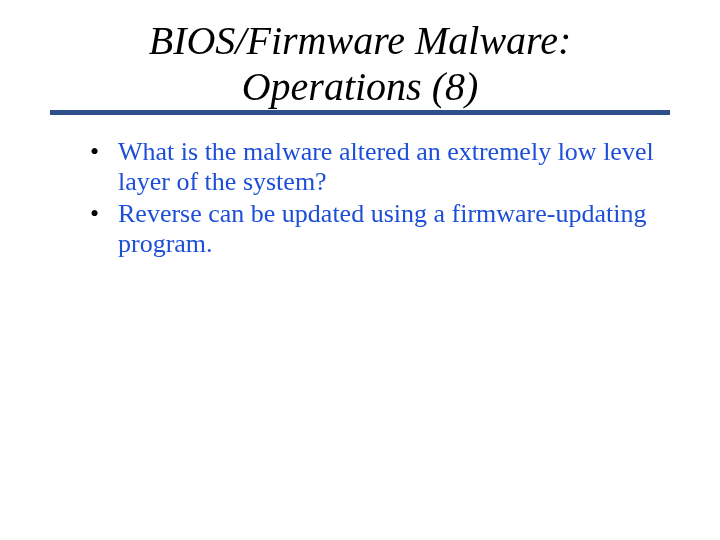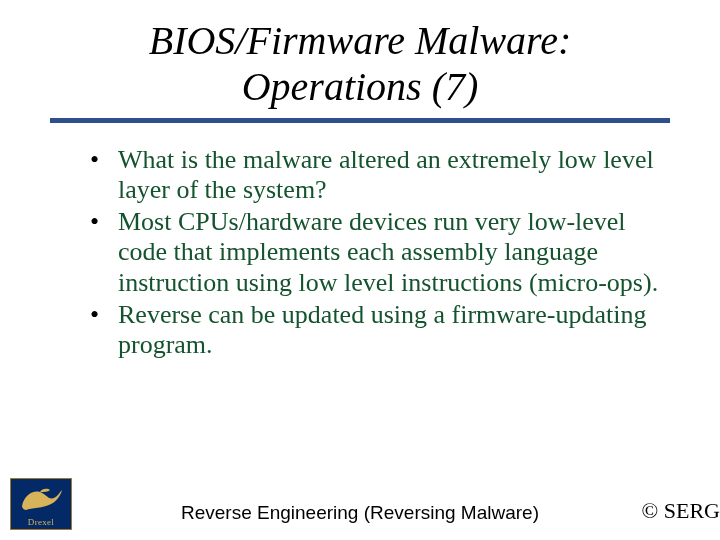--- a/index.html
+++ b/index.html
@@ -14,37 +14,37 @@
     height: 540px;
     position: relative;
     padding: 18px 36px 0 36px;
   }
   .title {
     font-style: italic;
     font-size: 40px;
     text-align: center;
     color: #000;
     line-height: 1.15;
-    margin-bottom: 8px;
+    margin-bottom: 0;
   }
   .title-underline {
     height: 5px;
     background: #2f4e8c;
     margin: 0 14px 22px 14px;
   }
   .bullets {
     list-style: none;
     padding-left: 54px;
     padding-right: 10px;
   }
   .bullets li {
     position: relative;
     font-size: 26px;
     line-height: 1.16;
-    color: #14532d;
+    color: #1d4ed8;
     margin-bottom: 2px;
     padding-left: 28px;
   }
   .bullets li::before {
     content: "•";
     position: absolute;
     left: 0;
     top: 0;
     font-size: 26px;
     color: #000;
@@ -101,38 +101,23 @@
     white-space: nowrap;
   }
 </style>
 </head>
 <body>
 
 <div class="slide">
 
   <div class="title">
     <span>BIOS/Firmware Malware:</span><br>
-    <span>Operations (7)</span>
+    <span>Operations (8)</span>
   </div>
   <div class="title-underline"></div>
 
   <ul class="bullets">
     <li>What is the malware altered an extremely low level layer of the system?</li>
-    <li>Most CPUs/hardware devices run very low-level code that implements each assembly language instruction using low level instructions (micro-ops).</li>
     <li>Reverse can be updated using a firmware-updating program.</li>
   </ul>
 
-  <div class="footer">
-    <div class="logo">
-      <div class="logo-inner">
-        <svg width="46" height="26" viewBox="0 0 46 26">
-          <path d="M4 20 C6 10,14 4,22 6 C28 8,30 14,36 12 C40 10,42 6,44 4 C42 12,36 18,28 20 C22 22,14 22,8 24 C6 24,4 22,4 20 Z" fill="#d7b35a"></path>
-          <path d="M22 6 C24 2,30 2,32 4 C30 6,26 6,22 6 Z" fill="#d7b35a"></path>
-        </svg>
-      </div>
-      <div class="logo-text">Drexel</div>
-
-    </div>
-    <div class="footer-center">Reverse Engineering (Reversing Malware)</div>
-    <div class="footer-right">© SERG</div>
-  </div>
 
 </div>
 
 </body></html>

